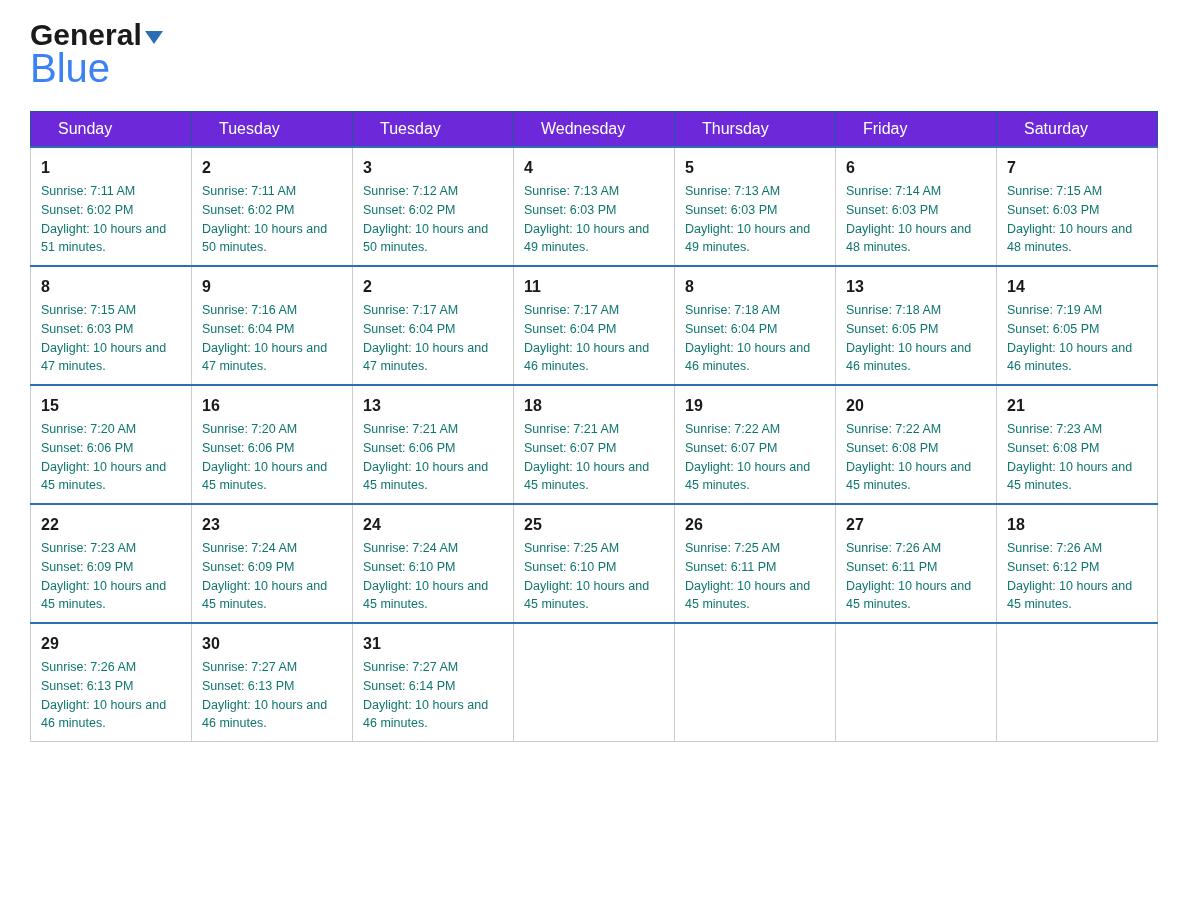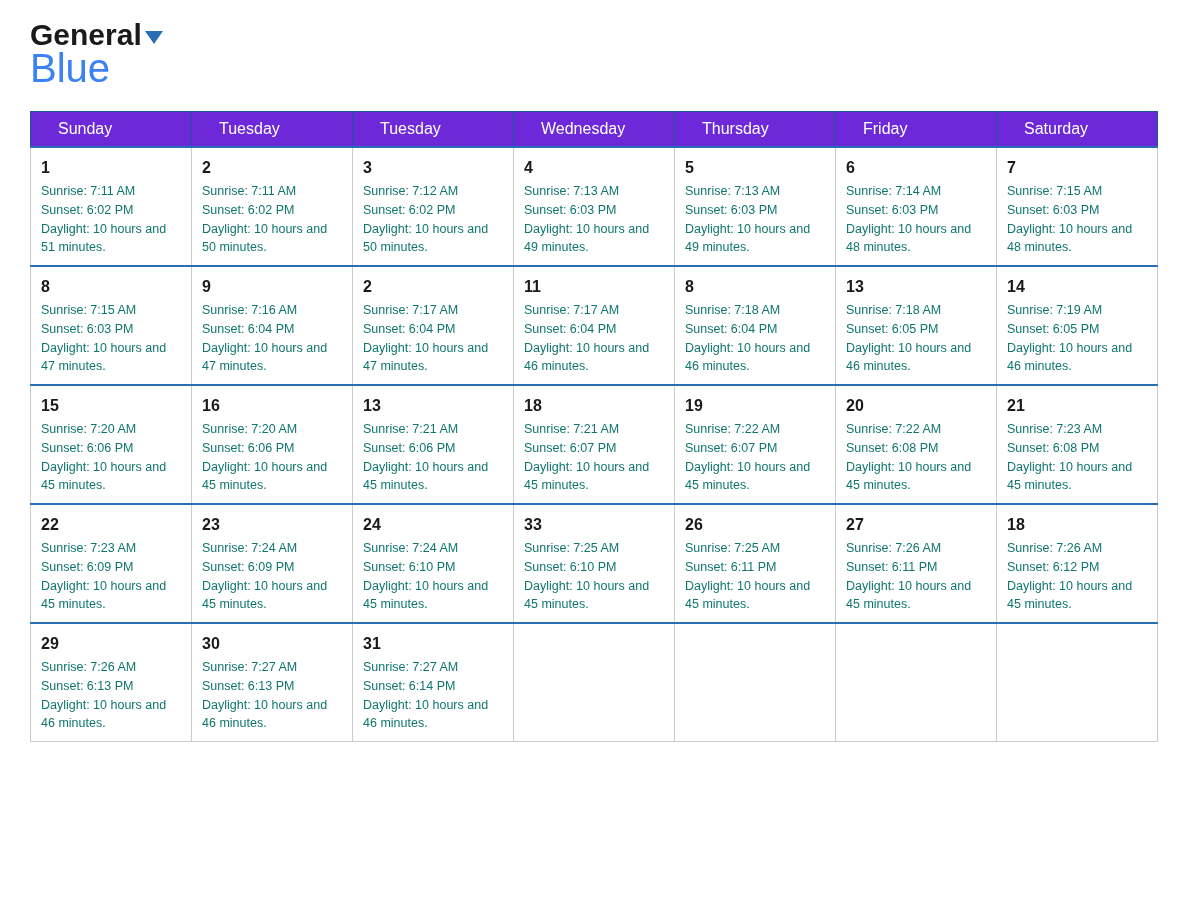--- a/index.html
+++ b/index.html
@@ -127,21 +127,21 @@
         <td><span class="day-number">13</span><span class="day-info">Sunrise: 7:21 AM<br>Sunset: 6:06 PM<br>Daylight: 10 hours and 45 minutes.</span></td>
         <td><span class="day-number">18</span><span class="day-info">Sunrise: 7:21 AM<br>Sunset: 6:07 PM<br>Daylight: 10 hours and 45 minutes.</span></td>
         <td><span class="day-number">19</span><span class="day-info">Sunrise: 7:22 AM<br>Sunset: 6:07 PM<br>Daylight: 10 hours and 45 minutes.</span></td>
         <td><span class="day-number">20</span><span class="day-info">Sunrise: 7:22 AM<br>Sunset: 6:08 PM<br>Daylight: 10 hours and 45 minutes.</span></td>
         <td><span class="day-number">21</span><span class="day-info">Sunrise: 7:23 AM<br>Sunset: 6:08 PM<br>Daylight: 10 hours and 45 minutes.</span></td>
       </tr>
       <tr>
         <td><span class="day-number">22</span><span class="day-info">Sunrise: 7:23 AM<br>Sunset: 6:09 PM<br>Daylight: 10 hours and 45 minutes.</span></td>
         <td><span class="day-number">23</span><span class="day-info">Sunrise: 7:24 AM<br>Sunset: 6:09 PM<br>Daylight: 10 hours and 45 minutes.</span></td>
         <td><span class="day-number">24</span><span class="day-info">Sunrise: 7:24 AM<br>Sunset: 6:10 PM<br>Daylight: 10 hours and 45 minutes.</span></td>
-        <td><span class="day-number">33</span><span class="day-info">Sunrise: 7:25 AM<br>Sunset: 6:10 PM<br>Daylight: 10 hours and 45 minutes.</span></td>
+        <td><span class="day-number">25</span><span class="day-info">Sunrise: 7:25 AM<br>Sunset: 6:10 PM<br>Daylight: 10 hours and 45 minutes.</span></td>
         <td><span class="day-number">26</span><span class="day-info">Sunrise: 7:25 AM<br>Sunset: 6:11 PM<br>Daylight: 10 hours and 45 minutes.</span></td>
         <td><span class="day-number">27</span><span class="day-info">Sunrise: 7:26 AM<br>Sunset: 6:11 PM<br>Daylight: 10 hours and 45 minutes.</span></td>
         <td><span class="day-number">18</span><span class="day-info">Sunrise: 7:26 AM<br>Sunset: 6:12 PM<br>Daylight: 10 hours and 45 minutes.</span></td>
       </tr>
       <tr>
         <td><span class="day-number">29</span><span class="day-info">Sunrise: 7:26 AM<br>Sunset: 6:13 PM<br>Daylight: 10 hours and 46 minutes.</span></td>
         <td><span class="day-number">30</span><span class="day-info">Sunrise: 7:27 AM<br>Sunset: 6:13 PM<br>Daylight: 10 hours and 46 minutes.</span></td>
         <td><span class="day-number">31</span><span class="day-info">Sunrise: 7:27 AM<br>Sunset: 6:14 PM<br>Daylight: 10 hours and 46 minutes.</span></td>
         <td></td>
         <td></td>

